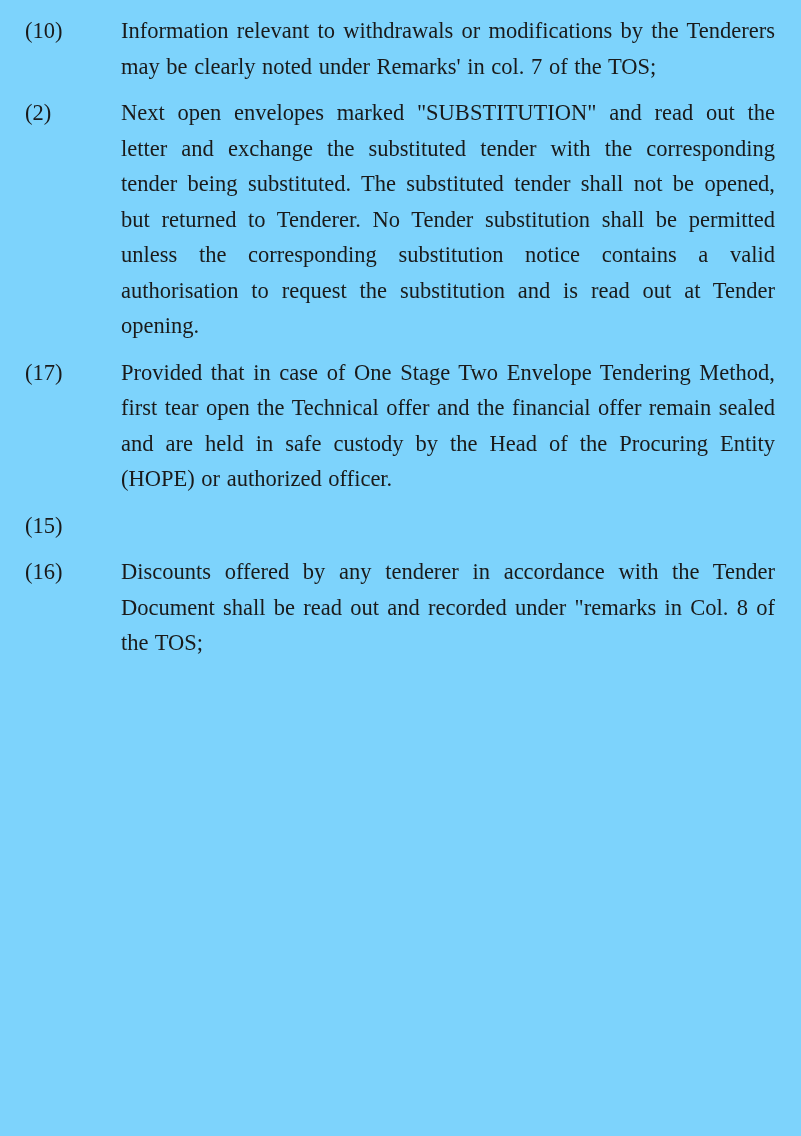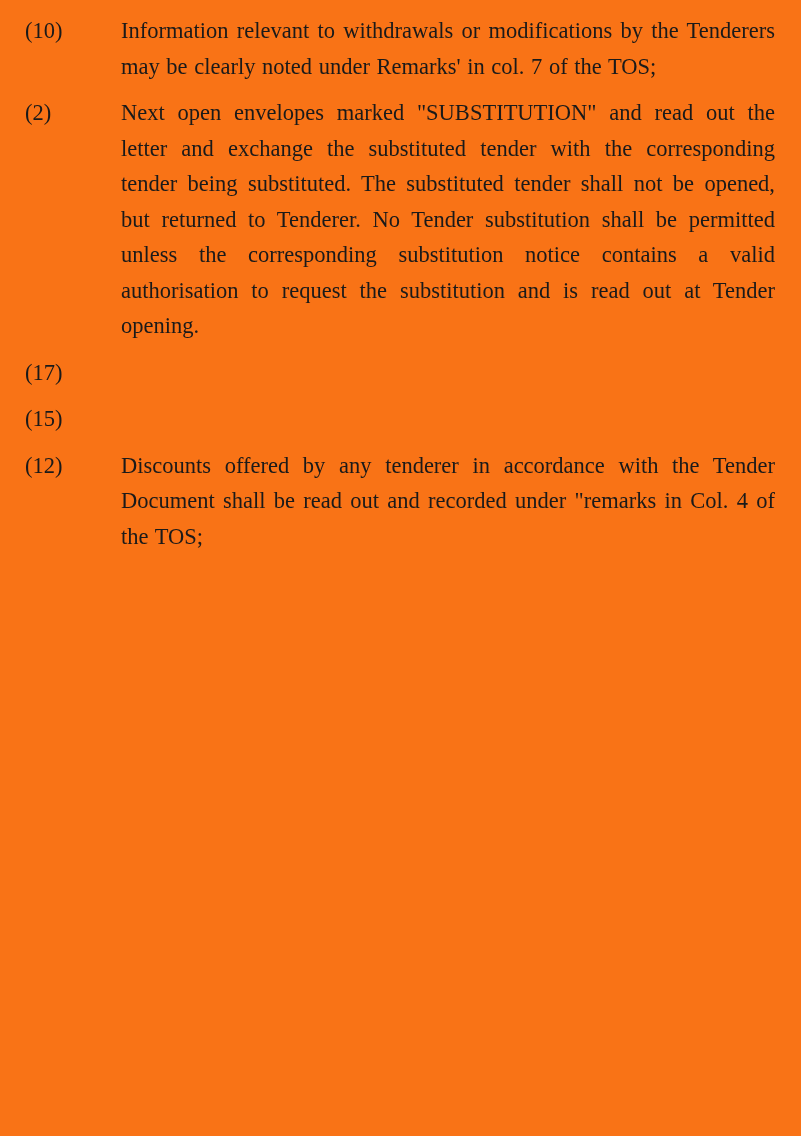--- a/index.html
+++ b/index.html
@@ -46,48 +46,49 @@
   .para:last-child {
     margin-bottom: 0;
   }
   .lead-space {
     text-indent: 9px;
   }
 </style>
 </head>
 <body>
 
-<div class="page" style="background: #f97316; color: rgb(26, 26, 26);">
+<div class="page" style="background: #7dd3fc; color: rgb(26, 26, 26);">
 
   <div class="list-item">
     <div class="item-number">(10)</div>
     <div class="item-body">
       <p class="para">Information relevant to withdrawals or modifications by the Tenderers may be clearly noted under Remarks' in col. 7 of the TOS;</p>
     </div>
   </div>
 
   <div class="list-item">
     <div class="item-number">(2)</div>
     <div class="item-body">
       <p class="para">Next open envelopes marked "SUBSTITUTION" and read out the letter and exchange the substituted tender with the corresponding tender being substituted. The substituted tender shall not be opened, but returned to Tenderer. No Tender substitution shall be permitted unless the corresponding substitution notice contains a valid authorisation to request the substitution and is read out at Tender opening.</p>
     </div>
   </div>
 
 
   <div class="list-item">
     <div class="item-number">(17)</div>
     <div class="item-body">
+      <p class="para">Provided that in case of One Stage Two Envelope Tendering Method, first tear open the Technical offer and the financial offer remain sealed and are held in safe custody by the Head of the Procuring Entity (HOPE) or authorized officer.</p>
     </div>
   </div>
 
 
   <div class="list-item">
     <div class="item-number">(15)</div>
   </div>
 
   <div class="list-item">
-    <div class="item-number">(12)</div>
+    <div class="item-number">(16)</div>
     <div class="item-body">
-      <p class="para">Discounts offered by any tenderer in accordance with the Tender Document shall be read out and recorded under "remarks in Col. 4 of the TOS;</p>
+      <p class="para">Discounts offered by any tenderer in accordance with the Tender Document shall be read out and recorded under "remarks in Col. 8 of the TOS;</p>
     </div>
   </div>
 
 </div>
 
 </body></html>

